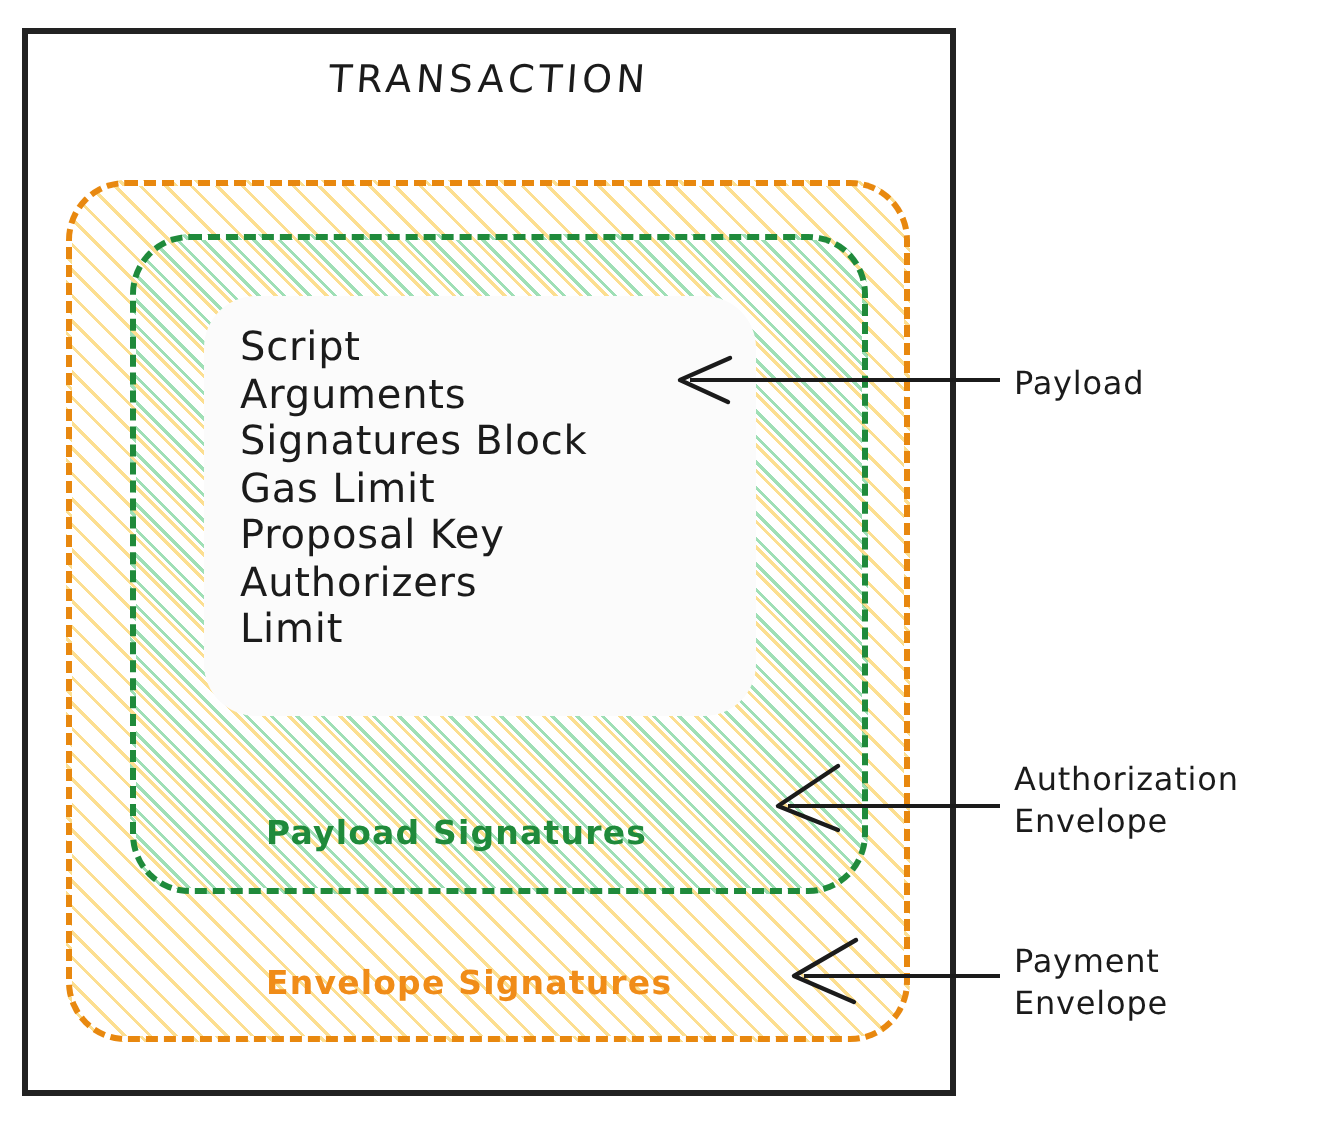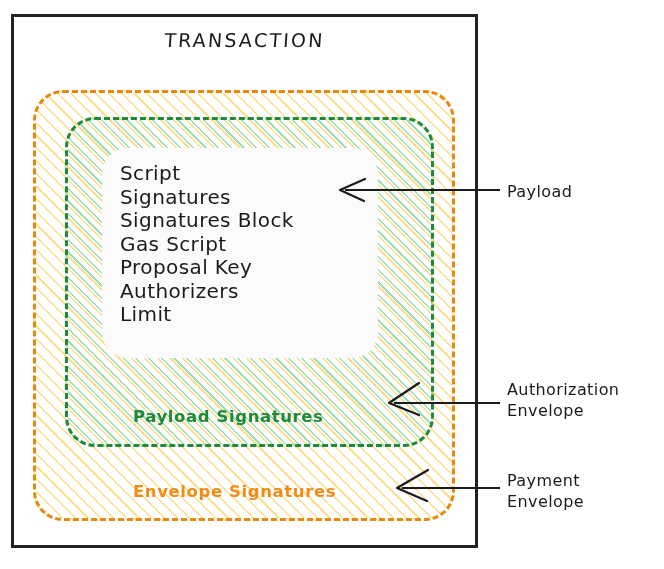--- a/index.html
+++ b/index.html
@@ -157,23 +157,23 @@
 
   <div class="tx-title">TRANSACTION</div>
 
   <div class="payment-envelope"></div>
 
   <div class="authorization-envelope"></div>
 
   <div class="payload-card">
     <ul class="payload-fields">
       <li>Script</li>
-      <li>Signatures</li>
+      <li>Arguments</li>
       <li>Signatures Block</li>
-      <li>Gas Script</li>
+      <li>Gas Limit</li>
       <li>Proposal Key</li>
       <li>Authorizers</li>
       <li>Limit</li>
     </ul>
   </div>
 
   <div class="sig-label payload-signatures">Payload Signatures</div>
 
   <div class="sig-label envelope-signatures">Envelope Signatures</div>
 

